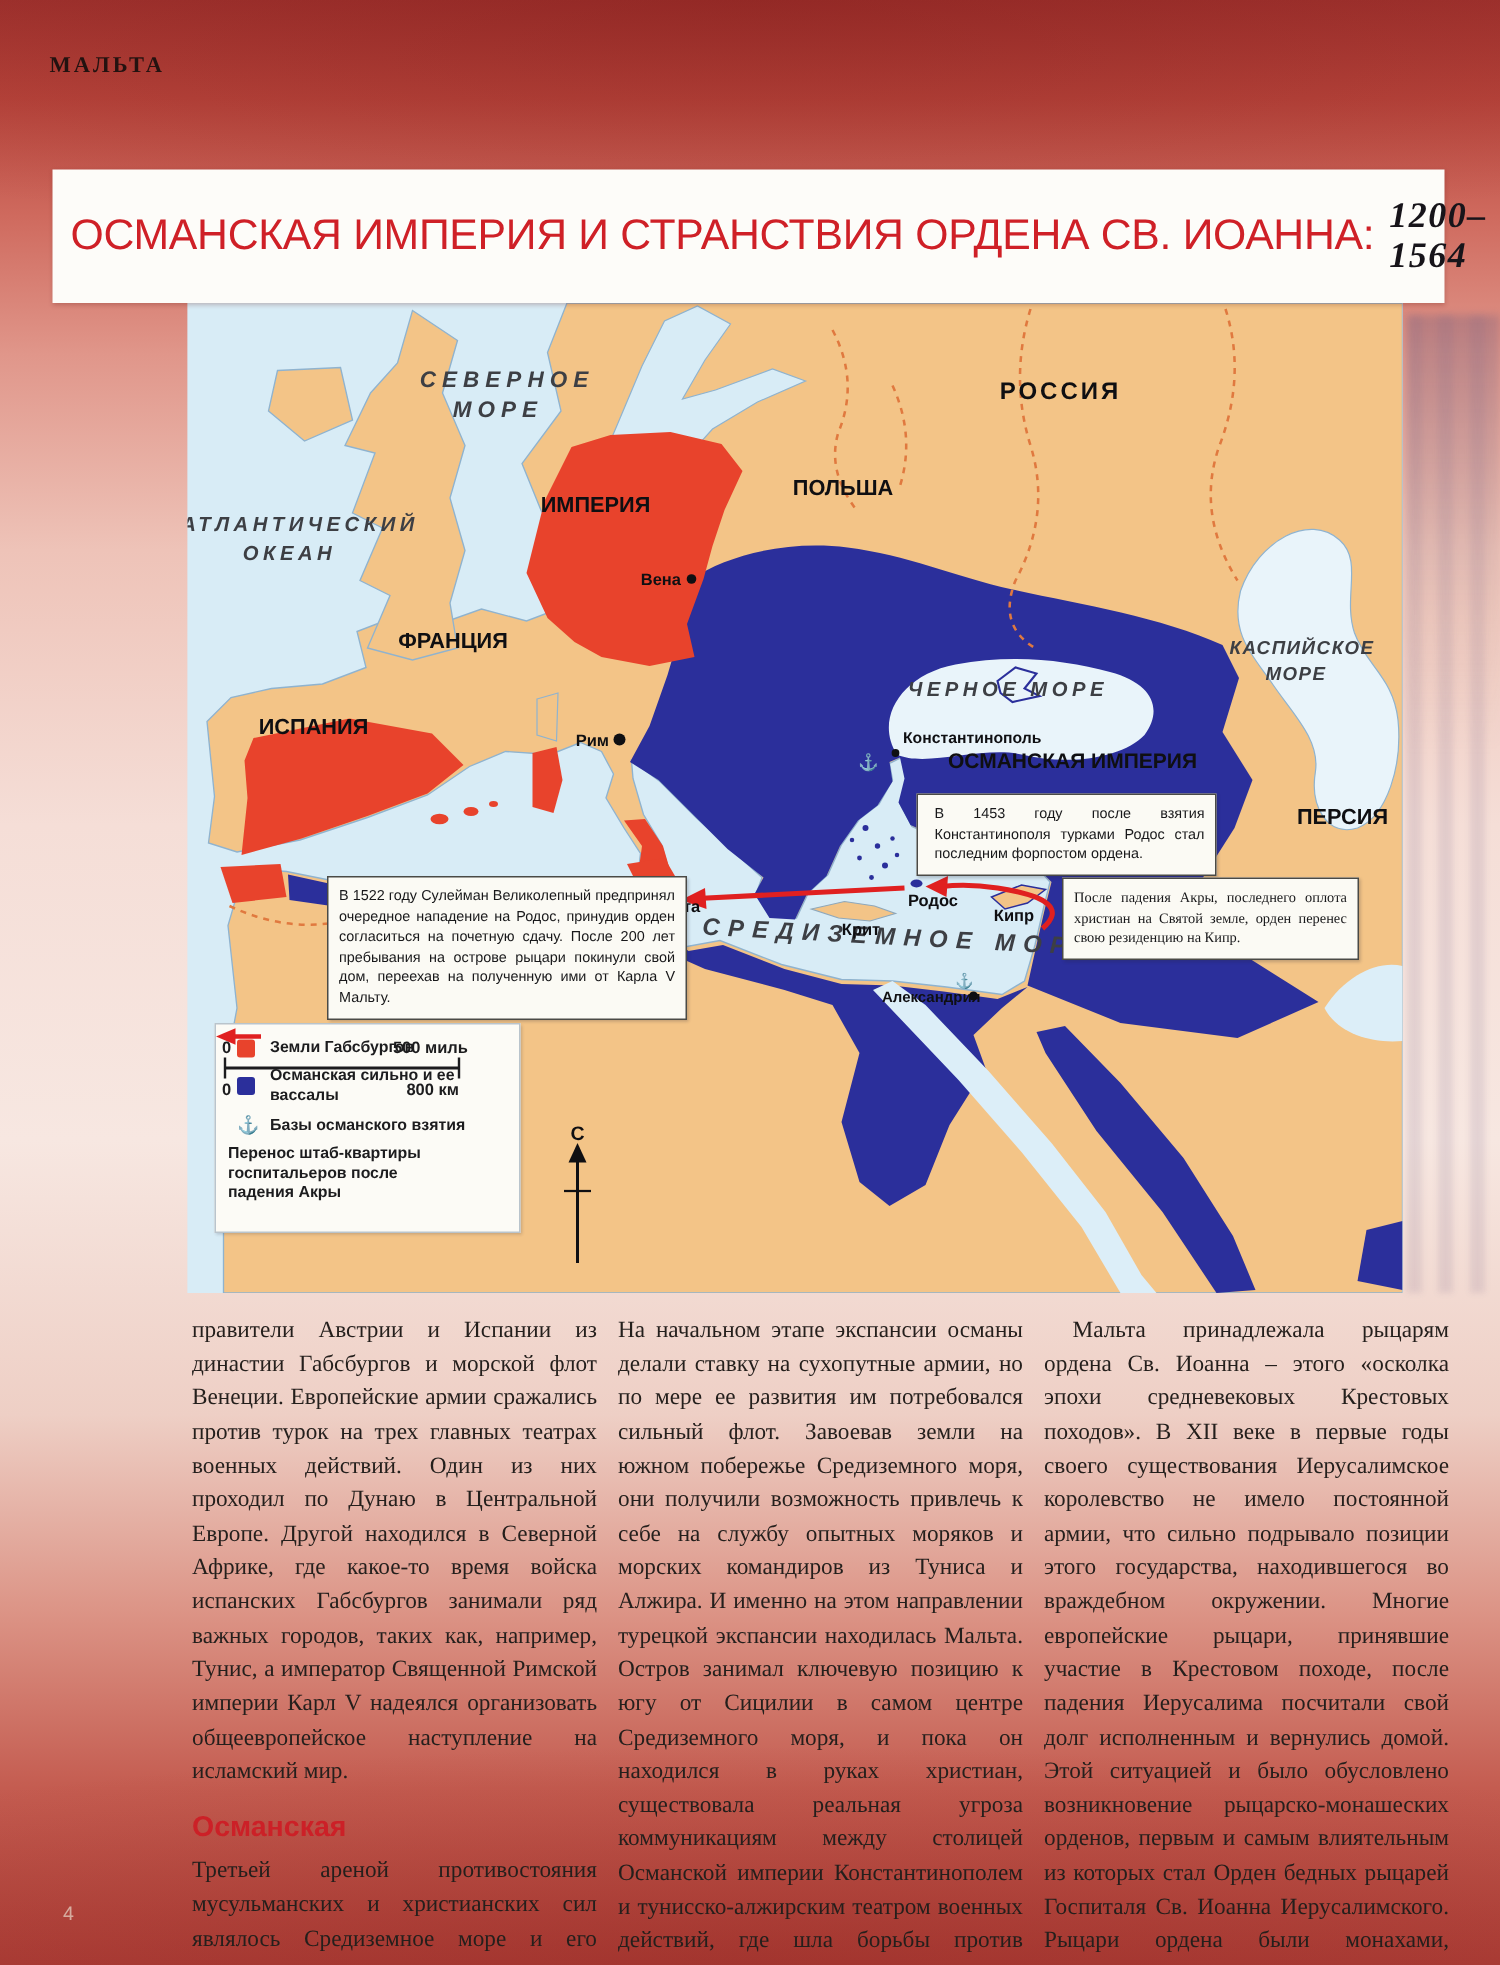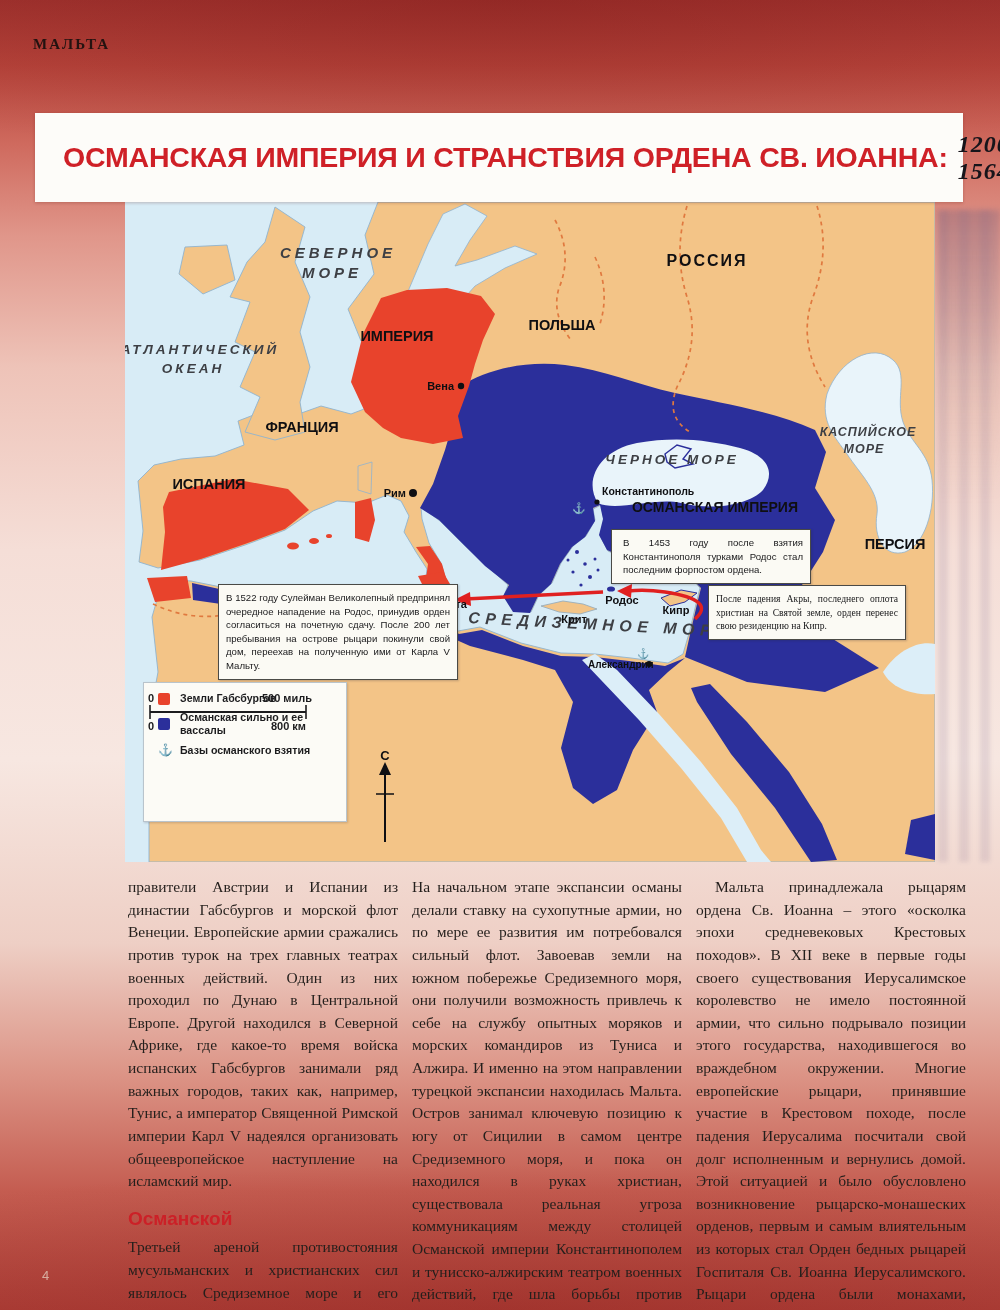--- a/index.html
+++ b/index.html
@@ -8,22 +8,22 @@
     background:linear-gradient(180deg,
       #a23430 0%,#b8453c 5%,#cf6a5e 11%,#e0968a 18%,#eec3b8 28%,
       #f5ded7 42%,#f7e7e1 58%,#eecfc5 72%,#dc9486 82%,#c45c50 91%,#ac3e37 100%);}
   .page::after{content:"";position:absolute;inset:0;pointer-events:none;
     background:radial-gradient(120% 18% at 50% 0%,rgba(120,20,18,.35),transparent 70%),
                radial-gradient(120% 16% at 50% 100%,rgba(140,30,25,.30),transparent 70%);}
   .page-tag{position:absolute;left:33px;top:36px;font-family:"Liberation Serif",serif;
     font-weight:bold;font-size:15px;letter-spacing:2px;color:#151210;}
   .banner{position:absolute;left:35px;top:113px;width:928px;height:89px;
     background:#fdfcf9;box-shadow:0 1px 3px rgba(90,20,15,.25);display:flex;align-items:center;z-index:3;}
-  .banner .ttl{color:#cf2027;font-weight:bold;font-size:28.5px;letter-spacing:-.2px;
-    padding-left:28px;white-space:nowrap;}
+  .banner .ttl{color:#cf2027;font-weight:normal;font-size:28.5px;letter-spacing:-.2px;
+    padding-left:12px;white-space:nowrap;}
   .banner .dates{font-family:"Liberation Serif",serif;font-style:italic;font-weight:bold;
     color:#17141a;font-size:24px;margin-left:10px;letter-spacing:1px;}
   .map-wrap{position:absolute;left:125px;top:202px;width:810px;height:660px;background:#d8ecf6;z-index:2;}
   .map-wrap svg{position:absolute;left:0;top:0;}
   
   text{font-family:"Liberation Sans",sans-serif;}
   .sea-lbl{font-style:italic;font-weight:bold;fill:#3d3f44;}
   .reg-lbl{font-weight:bold;fill:#0f0f12;}
   .city-lbl{font-weight:bold;fill:#0f0f12;}
   
@@ -235,36 +235,43 @@
         <span>Земли Габсбургов</span>
       </div>
       <div class="lg-row">
         <span class="lg-sw sw-blue"></span>
         <span>Османская сильно и ее вассалы</span>
       </div>
       <div class="lg-row">
         <span class="lg-anchor">⚓</span>
         <span>Базы османского взятия</span>
       </div>
+      <div class="lg-row">
+        <svg class="lg-arrow" width="30" height="12" viewBox="0 0 30 12">
+          <line x1="10" y1="6" x2="30" y2="6" stroke="#e02020" stroke-width="3"></line>
+          <polygon points="0,6 13,0.5 13,11.5" fill="#e02020"></polygon>
+        </svg>
+        <span style="width:148px;">Перенос штаб-квартиры госпитальеров после падения Акры</span>
+      </div>
       <svg class="lg-scale" width="178" height="42" viewBox="0 0 178 42">
         <text x="2" y="11" font-size="11" font-weight="bold" fill="#1c1c1e">0</text>
         <text x="166" y="11" font-size="11" font-weight="bold" fill="#1c1c1e" text-anchor="end">500 миль</text>
         <line x1="4" y1="21" x2="160" y2="21" stroke="#1c1c1e" stroke-width="2"></line>
         <line x1="4" y1="14" x2="4" y2="28" stroke="#1c1c1e" stroke-width="1.6"></line>
         <line x1="160" y1="14" x2="160" y2="28" stroke="#1c1c1e" stroke-width="1.6"></line>
         <text x="2" y="39" font-size="11" font-weight="bold" fill="#1c1c1e">0</text>
         <text x="160" y="39" font-size="11" font-weight="bold" fill="#1c1c1e" text-anchor="end">800 км</text>
       </svg>
     </div>
   </div>
 
   <div class="article">
     <div class="col">
       <p>правители Австрии и Испании из династии Габсбургов и морской флот Венеции. Европейские армии сражались против турок на трех главных театрах военных действий. Один из них проходил по Дунаю в Центральной Европе. Другой находился в Северной Африке, где какое-то время войска испанских Габсбургов занимали ряд важных городов, таких как, например, Тунис, а император Священной Римской империи Карл V надеялся организовать общеевропейское наступление на исламский мир.</p>
-      <div class="subhead">Османской</div>
+      <div class="subhead">Османская</div>
       <p>Третьей ареной противостояния мусульманских и христианских сил являлось Средиземное море и его острова.</p>
     </div>
     <div class="col">
       <p>На начальном этапе экспансии османы делали ставку на сухопутные армии, но по мере ее развития им потребовался сильный флот. Завоевав земли на южном побережье Средиземного моря, они получили возможность привлечь к себе на службу опытных моряков и морских командиров из Туниса и Алжира. И именно на этом направлении турецкой экспансии находилась Мальта. Остров занимал ключевую позицию к югу от Сицилии в самом центре Средиземного моря, и пока он находился в руках христиан, существовала реальная угроза коммуникациям между столицей Османской империи Константинополем и тунисско-алжирским театром военных действий, где шла борьбы против испанцев.</p>
     </div>
     <div class="col">
       <p class="indent">Мальта принадлежала рыцарям ордена Св. Иоанна – этого «осколка эпохи средневековых Крестовых походов». В XII веке в первые годы своего существования Иерусалимское королевство не имело постоянной армии, что сильно подрывало позиции этого государства, находившегося во враждебном окружении. Многие европейские рыцари, принявшие участие в Крестовом походе, после падения Иерусалима посчитали свой долг исполненным и вернулись домой. Этой ситуацией и было обусловлено возникновение рыцарско-монашеских орденов, первым и самым влиятельным из которых стал Орден бедных рыцарей Госпиталя Св. Иоанна Иерусалимского. Рыцари ордена были монахами, защищавшими</p>
     </div>
   </div>
 

